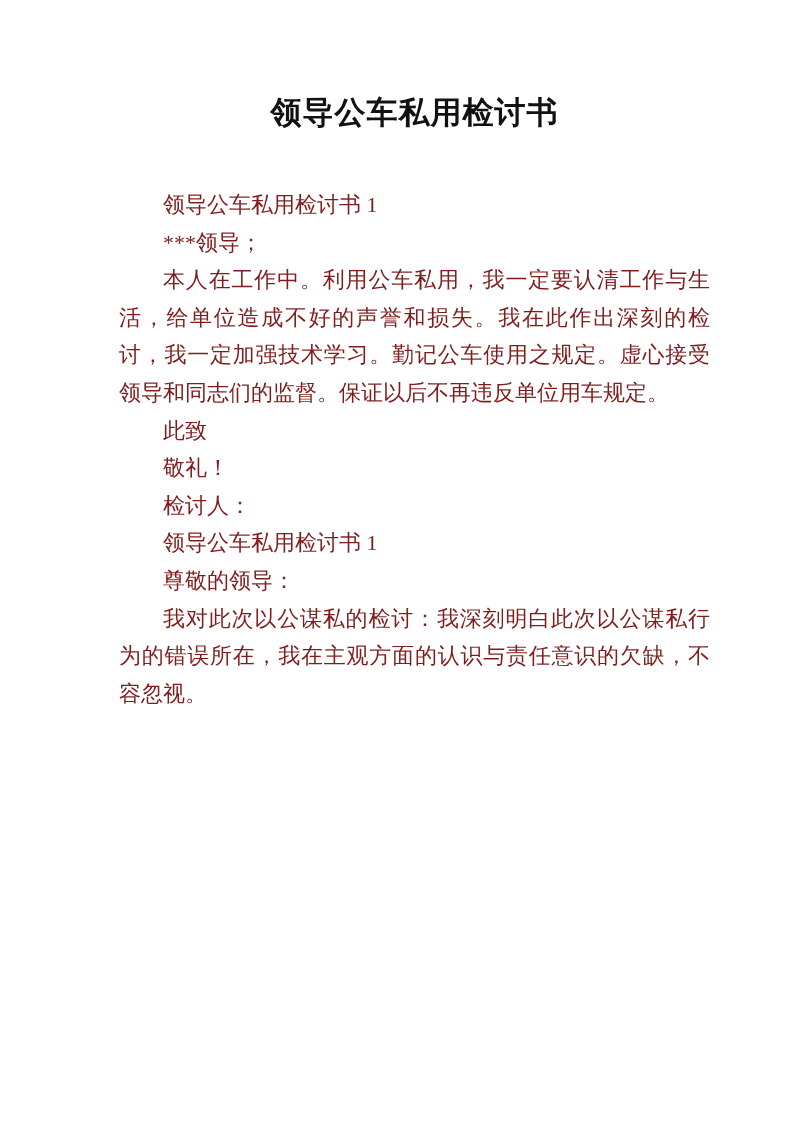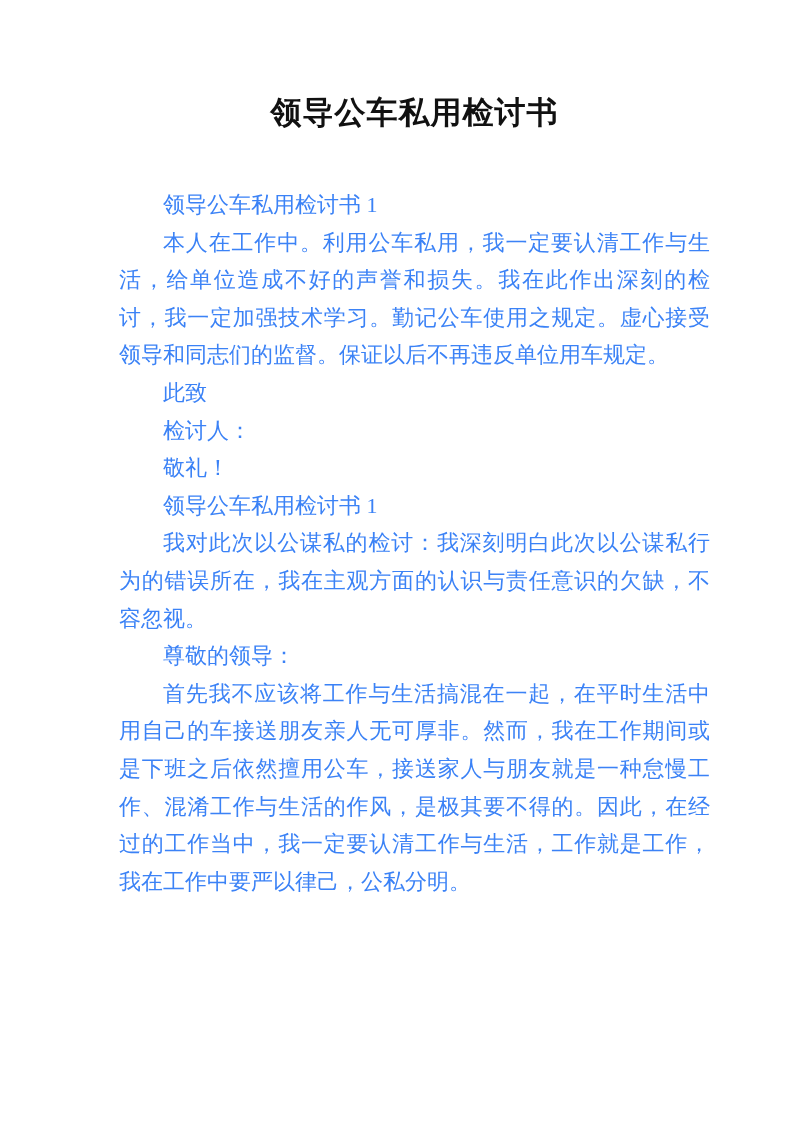--- a/index.html
+++ b/index.html
@@ -26,33 +26,33 @@
     text-align: center;
     letter-spacing: 1px;
     color: #111111;
   }
   .doc-body p {
     margin: 0;
     font-size: 22px;
     line-height: 37.6px;
     text-align: justify;
     text-indent: 2em;
-    color: #3b82f6;
+    color: #7f1d1d;
   }
 </style>
 </head>
 <body>
 
 <div class="page">
   <h1 class="doc-title">领导公车私用检讨书</h1>
 
   <div class="doc-body">
     <p>领导公车私用检讨书 1</p>
+    <p>***领导；</p>
     <p>本人在工作中。利用公车私用，我一定要认清工作与生活，给单位造成不好的声誉和损失。我在此作出深刻的检讨，我一定加强技术学习。勤记公车使用之规定。虚心接受领导和同志们的监督。保证以后不再违反单位用车规定。</p>
     <p>此致</p>
+    <p>敬礼！</p>
     <p>检讨人：</p>
-    <p>敬礼！</p>
     <p>领导公车私用检讨书 1</p>
+    <p>尊敬的领导：</p>
     <p>我对此次以公谋私的检讨：我深刻明白此次以公谋私行为的错误所在，我在主观方面的认识与责任意识的欠缺，不容忽视。</p>
-    <p>尊敬的领导：</p>
-    <p>首先我不应该将工作与生活搞混在一起，在平时生活中用自己的车接送朋友亲人无可厚非。然而，我在工作期间或是下班之后依然擅用公车，接送家人与朋友就是一种怠慢工作、混淆工作与生活的作风，是极其要不得的。因此，在经过的工作当中，我一定要认清工作与生活，工作就是工作，我在工作中要严以律己，公私分明。</p>
   </div>
 </div>
 
 </body></html>

